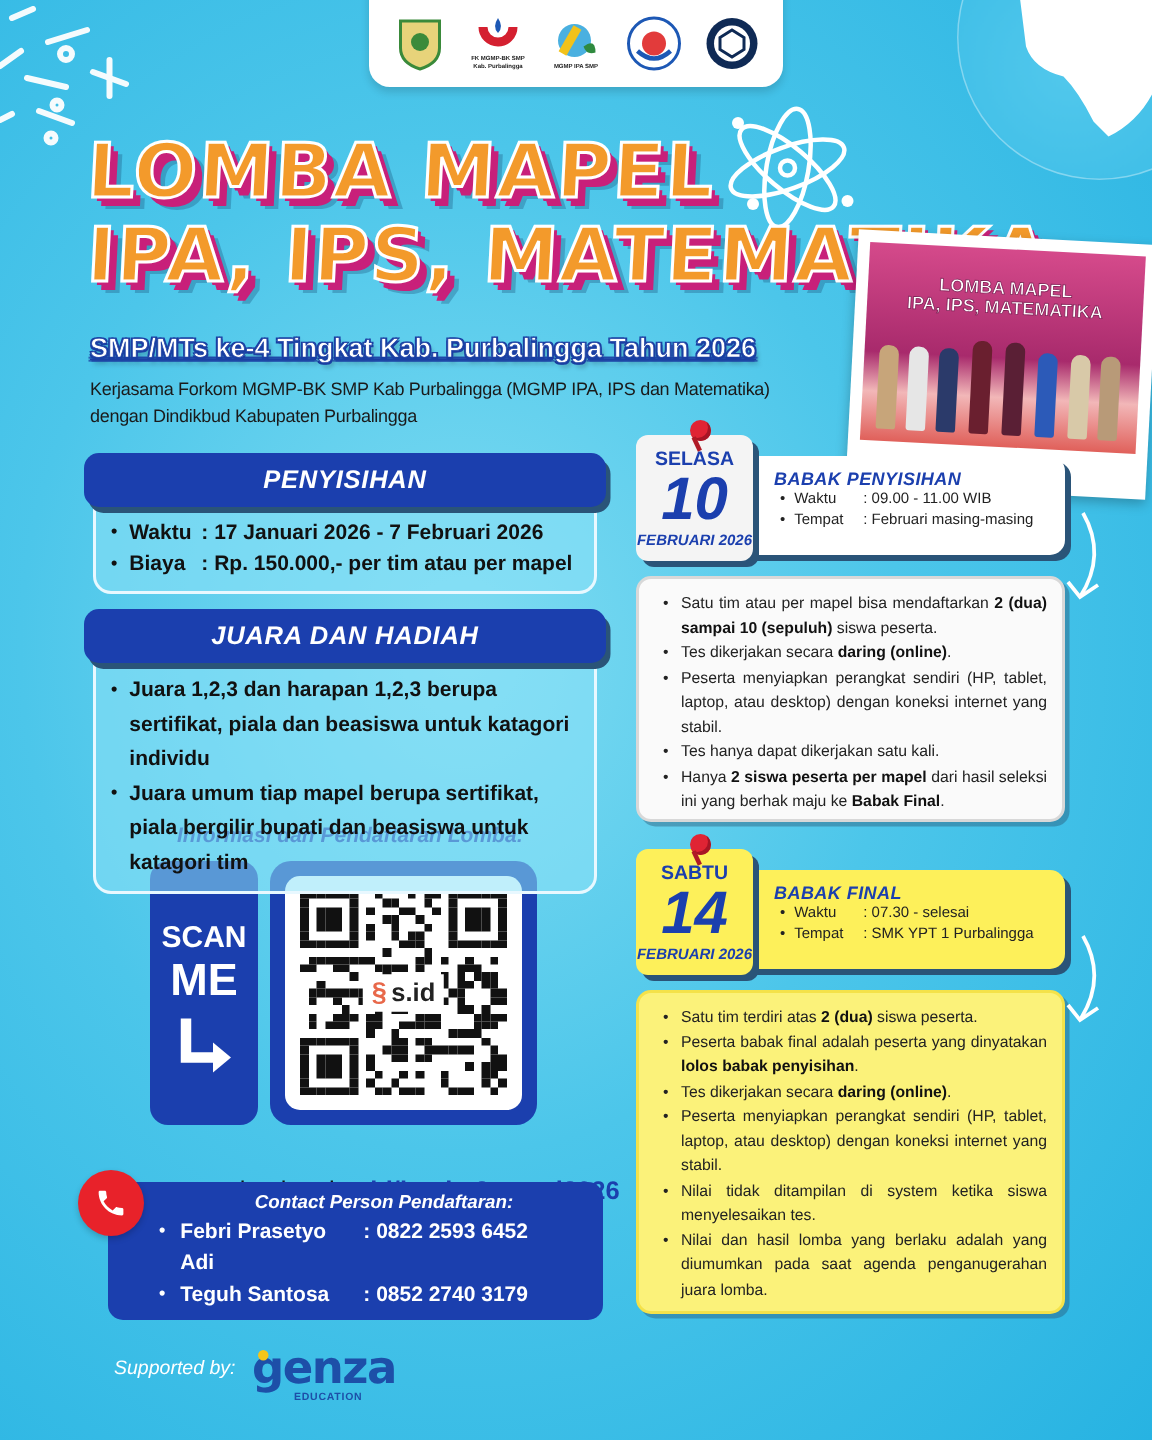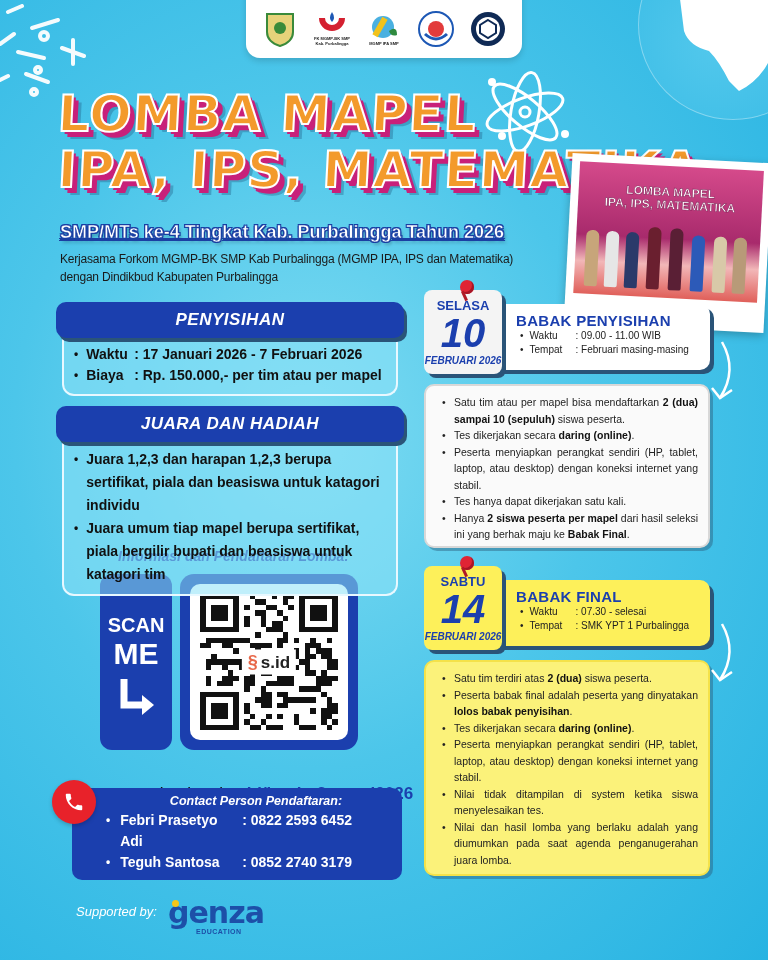--- a/index.html
+++ b/index.html
@@ -101,21 +101,21 @@
 
   
   .date-card { width: 78px; height: 84px; border-radius: 8px; text-align: center; box-shadow: 4px 4px 0 #2a5478; z-index: 3; color: #1b3fae; padding-top: 8px; }
   .date-day { font-weight: 900; font-size: 13px; }
   .date-num { font-weight: 900; font-style: italic; font-size: 40px; line-height: 40px; }
   .date-mo { font-weight: 900; font-style: italic; font-size: 10px; margin-top: 2px; }
   .pin { width: 14px; height: 14px; border-radius: 50%; background: #e02434; z-index: 4; box-shadow: inset -2px -2px 0 #a71525; }
   .pin-stem { width: 3px; height: 10px; background: #b01a26; z-index: 4; transform: rotate(-25deg); }
 
   .round-card { height: 66px; border-radius: 10px; box-shadow: 4px 4px 0 #2a5478; padding: 8px 10px 0 92px; z-index: 2; }
-  .round-title { font-weight: 900; font-size: 15px; color: #1b3fae; letter-spacing: 0.3px; }
+  .round-title { font-weight: 900; font-style: italic; font-size: 12px; color: #1b3fae; letter-spacing: 0.3px; }
   .round-row { display:flex; font-size: 10px; color: #222; line-height: 14px; margin-left: 4px; }
   .round-row::before { content: "•"; margin-right: 6px; }
   .rk { width: 46px; }
 
   .rules { border-radius: 10px; padding: 8px 10px 6px 16px; box-shadow: 3px 3px 0 rgba(40,80,110,0.4); }
   .rules li { list-style: none; font-size: 10.5px; line-height: 16.5px; text-align: justify; color: #222; padding-left: 12px; position: relative; }
   .rules li::before { content: "•"; position: absolute; left: 0; top: 0; }
   .rules li b { color: #111; }
 
   .arrow-doodle { z-index: 5; }

